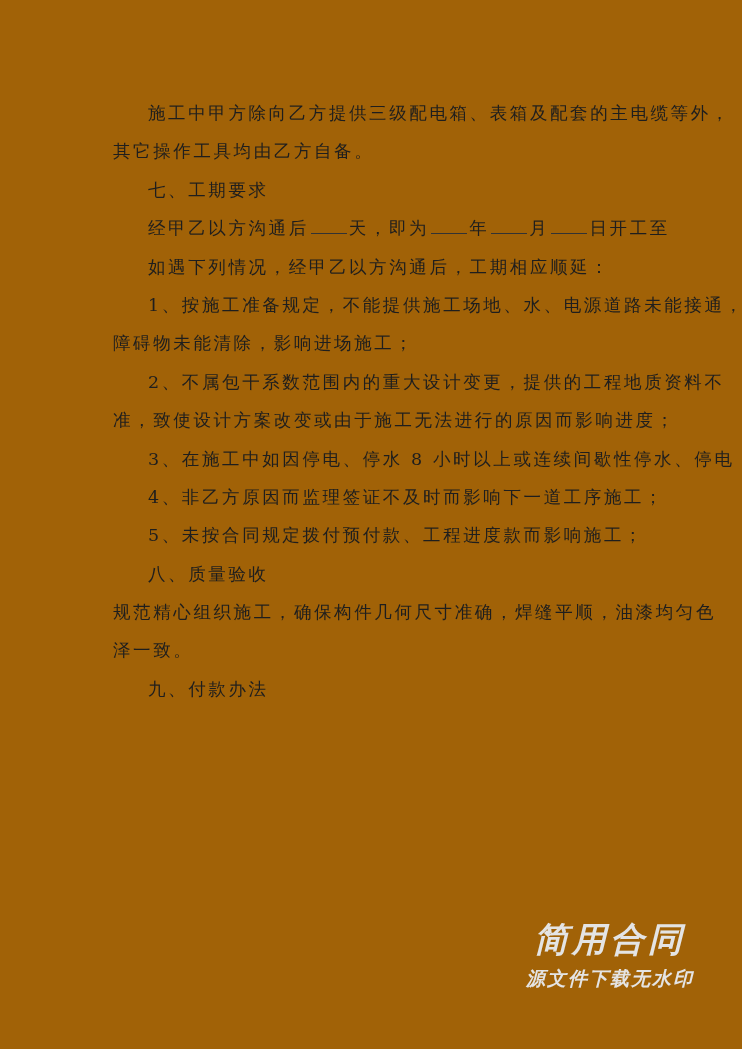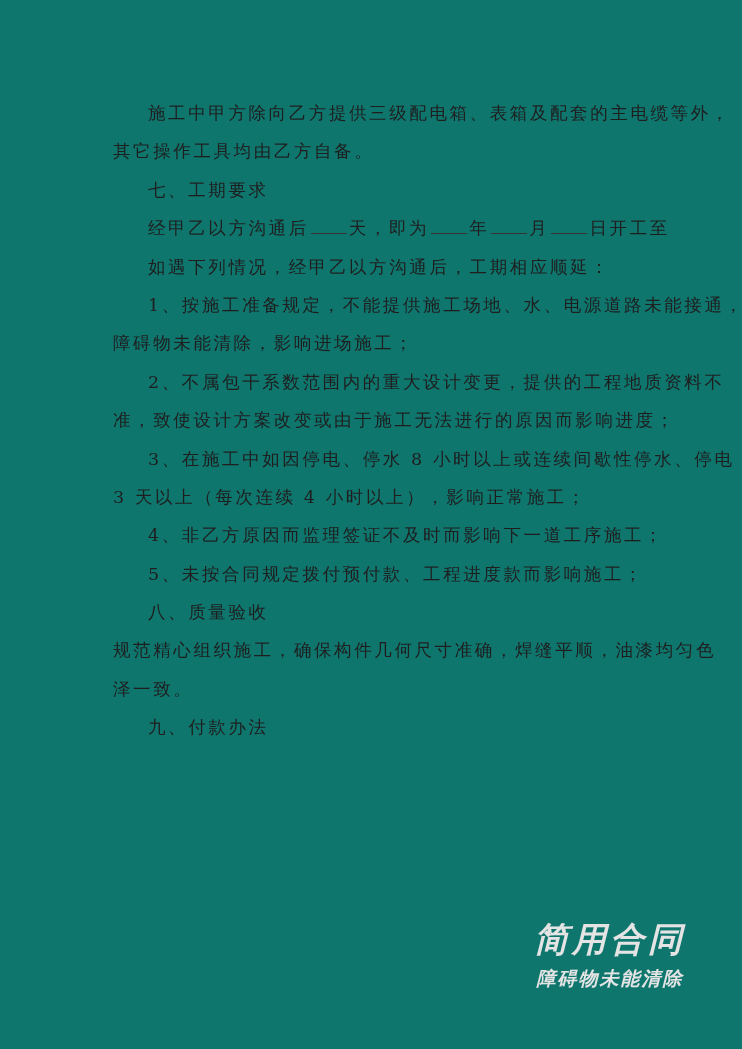--- a/index.html
+++ b/index.html
@@ -14,21 +14,21 @@
       overflow: hidden;
       font-family: "DejaVu Serif", "Liberation Serif", serif;
       color: #1e1e1e;
     }
     .page {
       position: absolute;
       left: 0;
       top: 0;
       width: 742px;
       height: 1049px;
-      background: #0f766e;
+      background: #a16207;
     }
     .content {
       position: absolute;
       left: 113px;
       top: 94px;
       width: 545px;
     }
     .line {
       height: 38.4px;
       line-height: 38.4px;
@@ -89,31 +89,30 @@
 
     <div class="line indent">如遇下列情况，经甲乙以方沟通后，工期相应顺延：</div>
 
     <div class="line indent">1、按施工准备规定，不能提供施工场地、水、电源道路未能接通，</div>
     <div class="line">障碍物未能清除，影响进场施工；</div>
 
     <div class="line indent">2、不属包干系数范围内的重大设计变更，提供的工程地质资料不</div>
     <div class="line">准，致使设计方案改变或由于施工无法进行的原因而影响进度；</div>
 
     <div class="line indent">3、在施工中如因停电、停水 8 小时以上或连续间歇性停水、停电</div>
-    <div class="line">3 天以上（每次连续 4 小时以上），影响正常施工；</div>
 
     <div class="line indent">4、非乙方原因而监理签证不及时而影响下一道工序施工；</div>
     <div class="line indent">5、未按合同规定拨付预付款、工程进度款而影响施工；</div>
 
     <div class="line indent heading">八、质量验收</div>
 
     <div class="line">规范精心组织施工，确保构件几何尺寸准确，焊缝平顺，油漆均匀色</div>
     <div class="line">泽一致。</div>
 
     <div class="line indent heading">九、付款办法</div>
 
   </div>
 
   <div class="watermark">
     <div class="wm-title">简用合同</div>
-    <div class="wm-sub">障碍物未能清除</div>
+    <div class="wm-sub">源文件下载无水印</div>
   </div>
 </div>
 
 </body></html>

